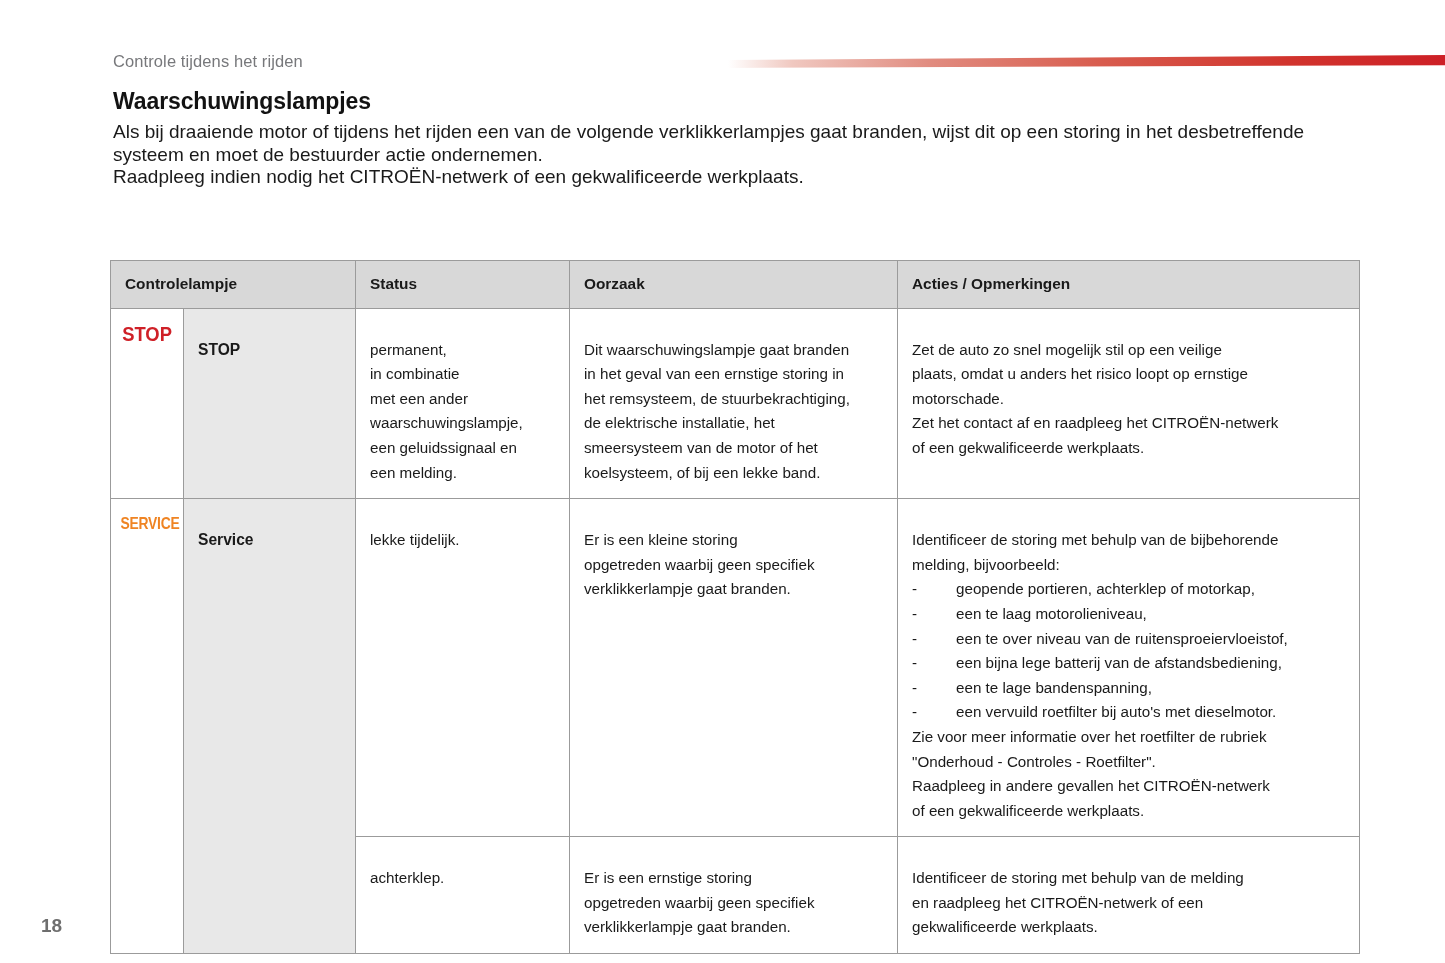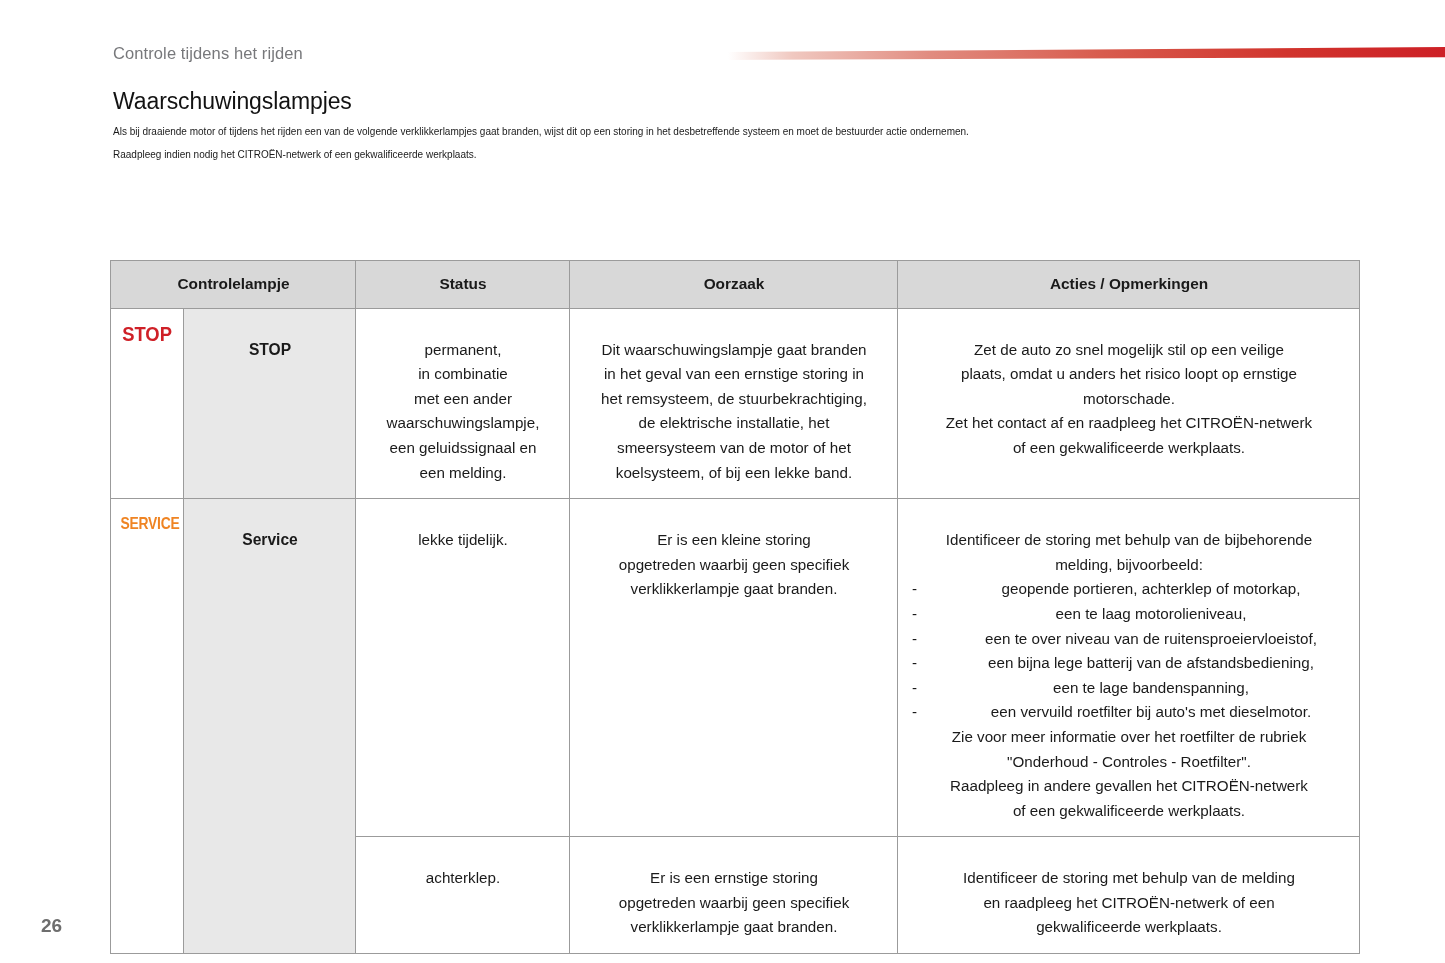--- a/index.html
+++ b/index.html
@@ -12,21 +12,21 @@
     background: #ffffff;
     font-family: "Liberation Sans", sans-serif;
     color: #1a1a1a;
     overflow: hidden;
     position: relative;
   }
 
   
   .page-header {
     position: absolute;
-    top: 4px;
+    top: 12px;
     left: 0;
     width: 1445px;
     height: 72px;
   }
   .header-title {
     position: absolute;
     left: 113px;
     top: 40px;
     font-size: 16.5px;
     color: #77787b;
@@ -59,27 +59,27 @@
 
   
   .content {
     position: absolute;
     left: 113px;
     top: 88px;
     width: 1250px;
   }
   .section-title {
     font-size: 23px;
-    font-weight: normal;
+    font-weight: bold;
     color: #121212;
     margin: 0 0 6px 0;
     letter-spacing: -0.1px;
   }
   .intro {
-    font-size: 10px;
+    font-size: 19px;
     line-height: 22.5px;
     color: #1a1a1a;
     margin: 0;
   }
   .intro p {
     margin: 0;
   }
 
   
   .warn-table {
@@ -88,21 +88,21 @@
     top: 260px;
     width: 1249px;
     border-collapse: collapse;
     table-layout: fixed;
     font-size: 15.2px;
   }
   .warn-table td, .warn-table th {
     border: 1px solid #9b9b9b;
     vertical-align: top;
     padding: 29px 13px 13px 14px;
-    text-align: center;
+    text-align: left;
     font-weight: normal;
     line-height: 24.6px;
     background: #ffffff;
   }
   .warn-table thead th {
     background: #d8d8d8;
     font-weight: bold;
     font-size: 15.4px;
     height: 18px;
     padding-top: 11px;
@@ -304,13 +304,13 @@
       </td>
       <td class="cell-lines">
         <div>Identificeer de storing met behulp van de melding</div>
         <div>en raadpleeg het CITROËN-netwerk of een</div>
         <div>gekwalificeerde werkplaats.</div>
       </td>
     </tr>
   </tbody>
 </table>
 
-<div class="page-number">26</div>
+<div class="page-number">18</div>
 
 </body></html>

